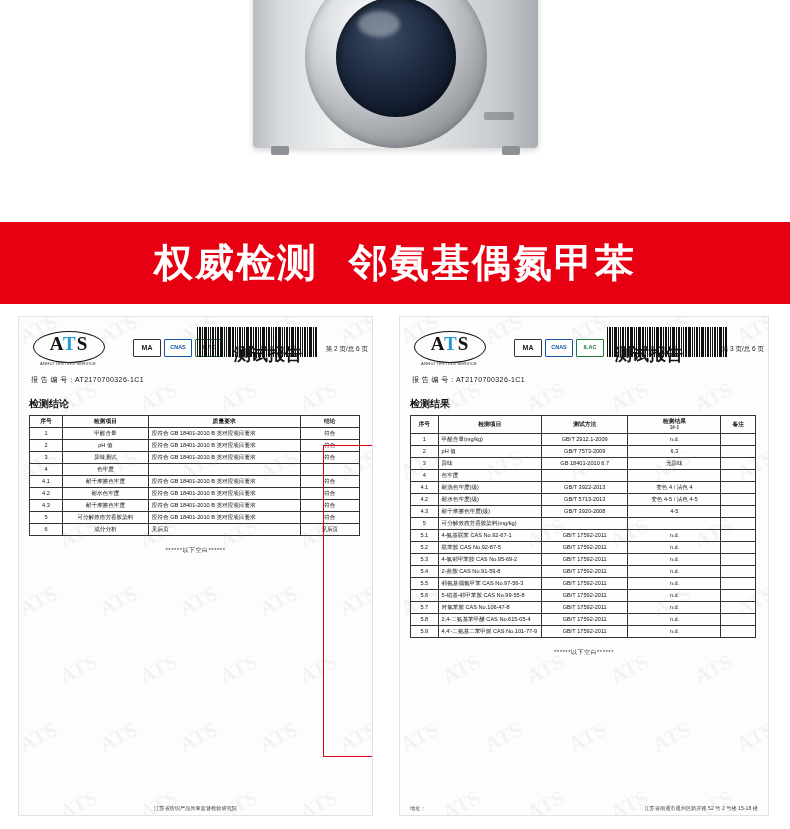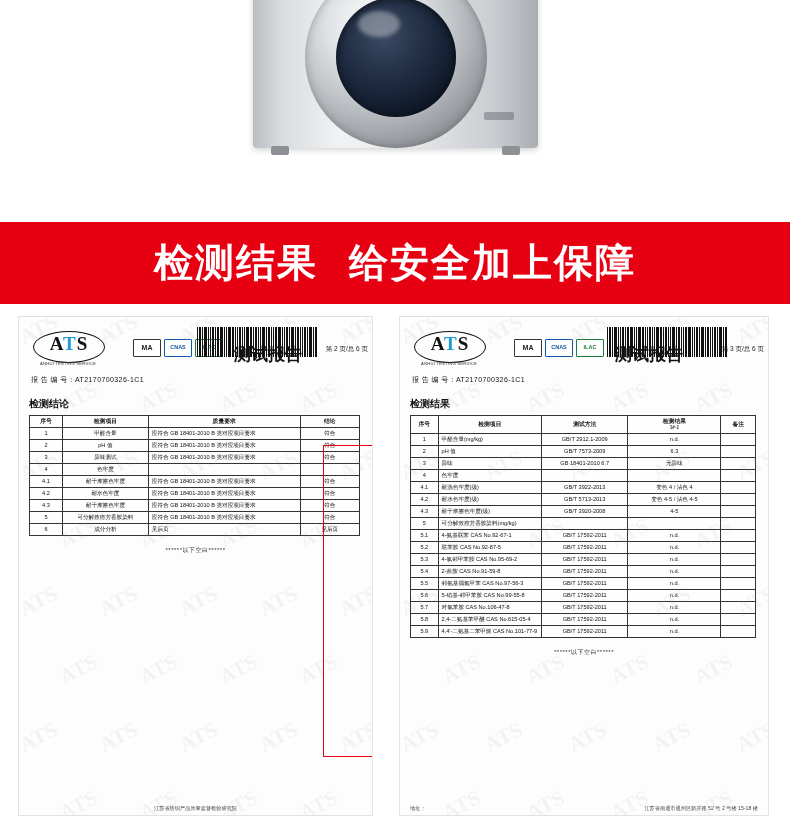--- a/index.html
+++ b/index.html
@@ -326,21 +326,21 @@
         <div class="washer-glass-hl"></div>
       </div>
     </div>
     <div class="washer-badge"></div>
     <div class="washer-foot left"></div>
     <div class="washer-foot right"></div>
   </div>
 </div>
 
 <div class="red-banner">
-  <div class="title">检测结果  给安全加上保障</div>
+  <div class="title">权威检测  邻氨基偶氮甲苯</div>
 </div>
 
 <div class="reports">
 
   <div class="report left">
     <div class="watermark" id="wm-left">
         <div class="wm" style="left: 0px; top: 0px;">ATS</div>
         <div class="wm" style="left: 80px; top: 0px;">ATS</div>
         <div class="wm" style="left: 160px; top: 0px;">ATS</div>
         <div class="wm" style="left: 240px; top: 0px;">ATS</div>

